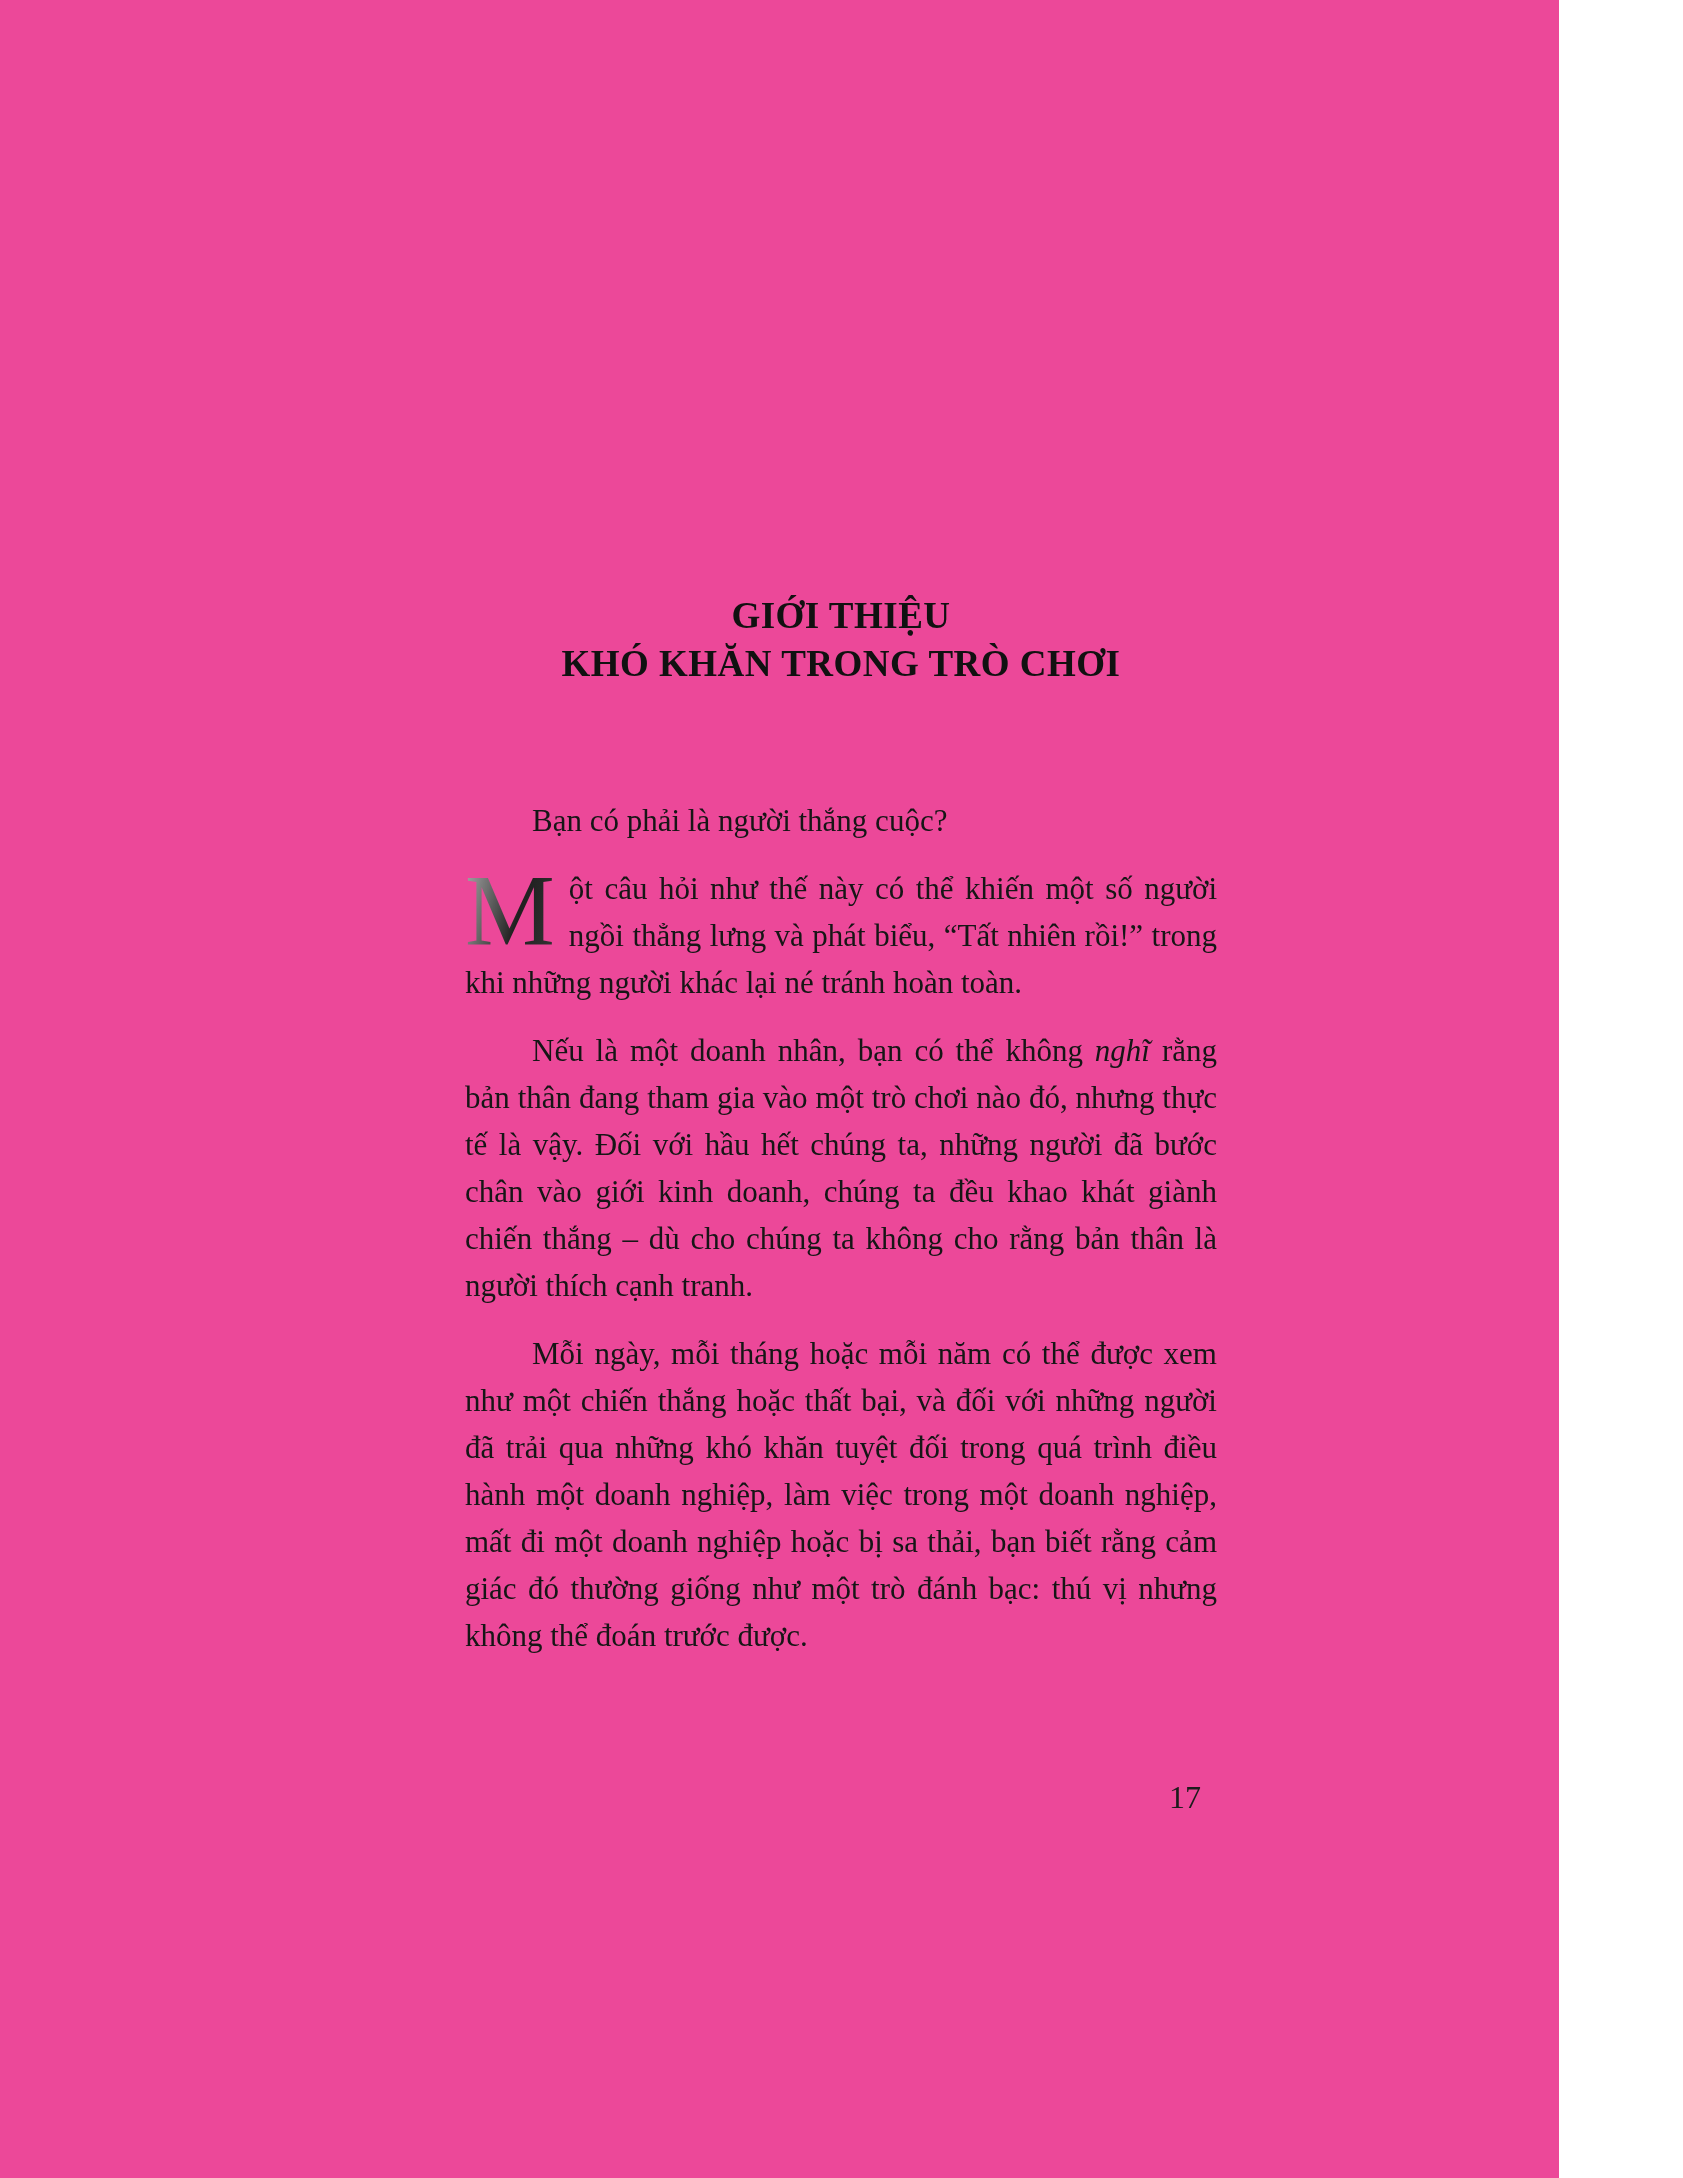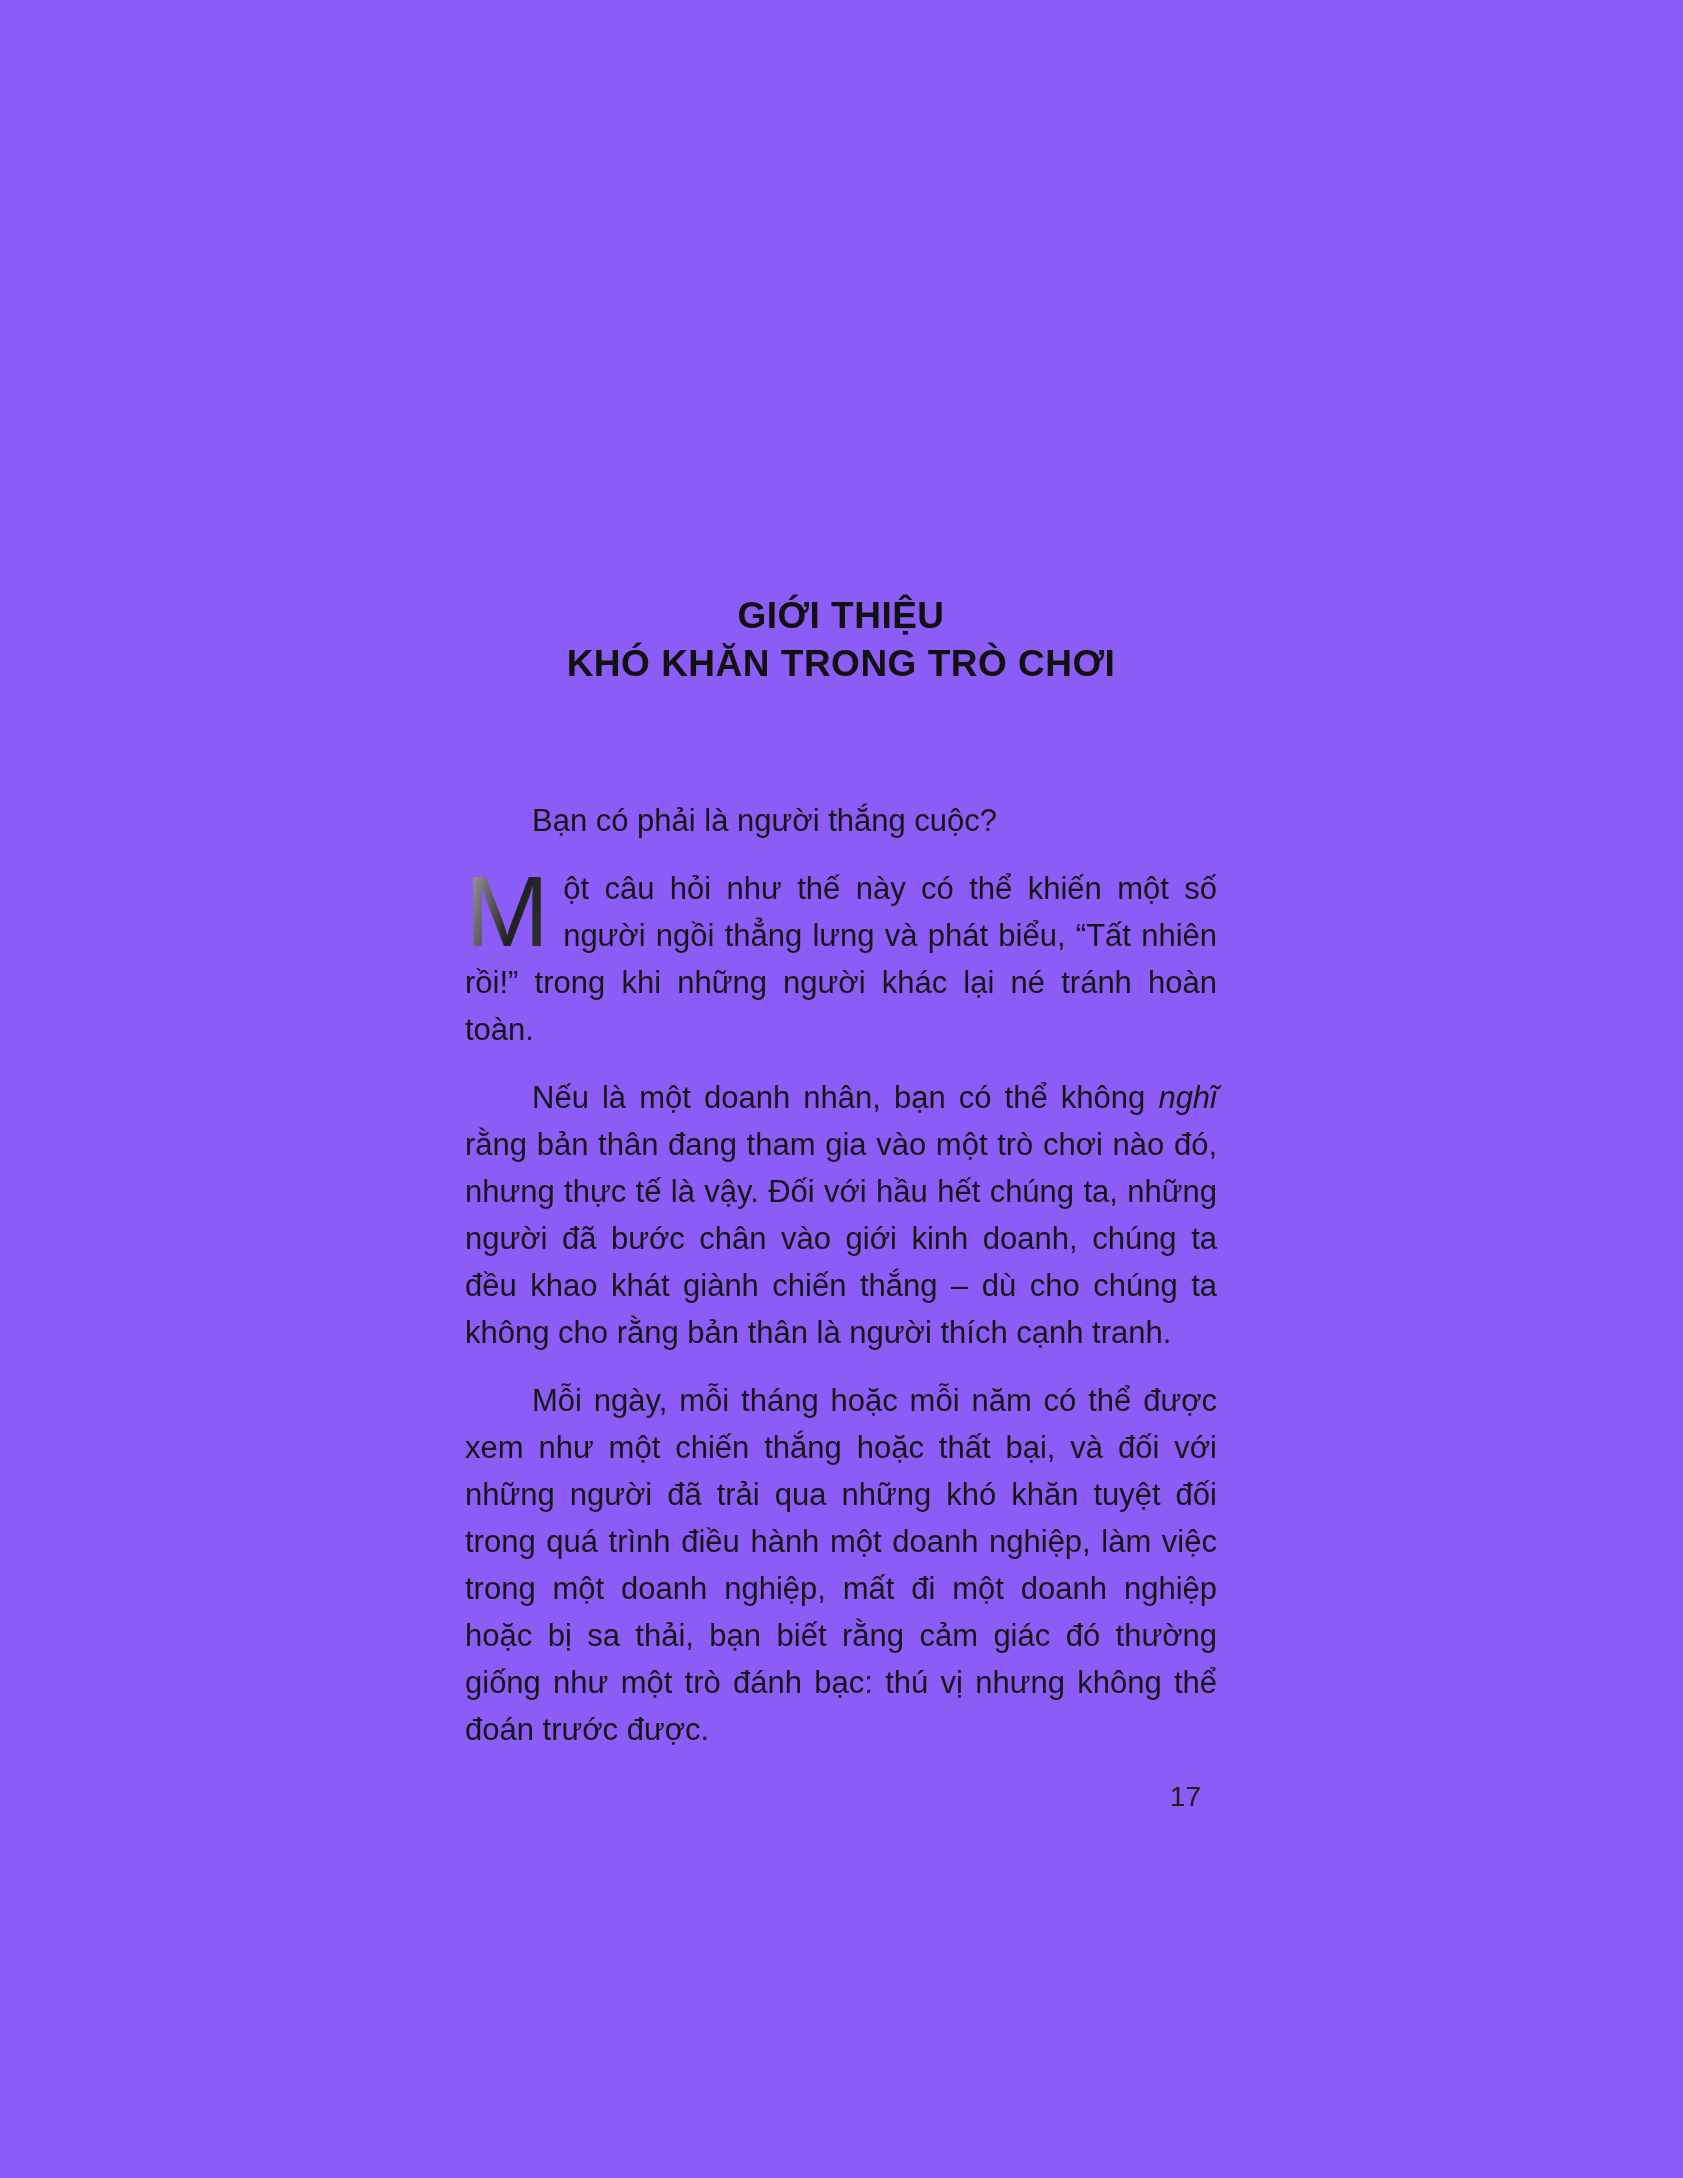--- a/index.html
+++ b/index.html
@@ -2,24 +2,24 @@
 <html lang="vi"><head>
 <meta charset="utf-8">
 <style>
   html, body {
     margin: 0;
     padding: 0;
     background: #ffffff;
   }
   .page {
     position: relative;
-    width: 1683px;
+    width: 1559px;
     height: 2178px;
-    background: #8b5cf6;
-    font-family: Liberation Sans, sans-serif;
+    background: #ec4899;
+    font-family: Liberation Serif, serif;
     color: #161616;
     overflow: hidden;
   }
   .content {
     position: absolute;
     left: 465px;
     top: 592px;
     width: 752px;
   }
   .chapter-title {
@@ -58,21 +58,21 @@
   }
   .para em { font-style: italic; }
   .page-number {
     position: absolute;
     left: 465px;
     top: 1780px;
     width: 752px;
     padding-right: 16px;
     box-sizing: border-box;
     text-align: right;
-    font-size: 28px;
+    font-size: 32px;
     line-height: 34px;
     color: #1c1c1c;
   }
 </style>
 </head>
 <body>
 
 <div class="page">
   <main class="content">
 

